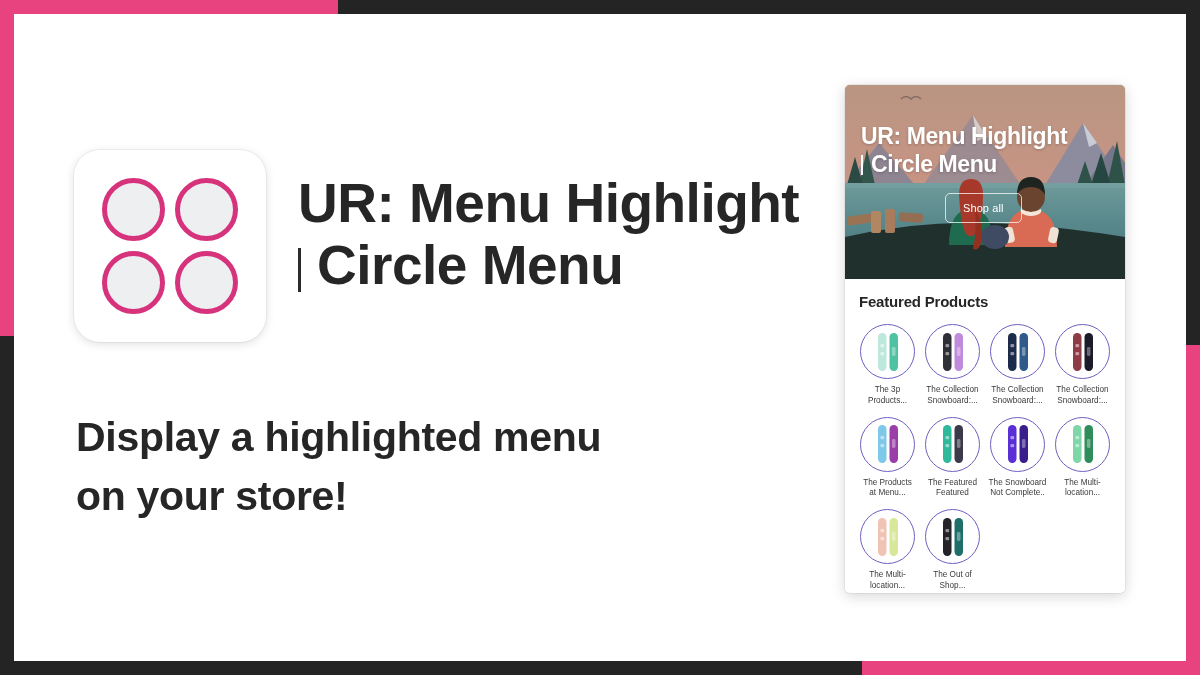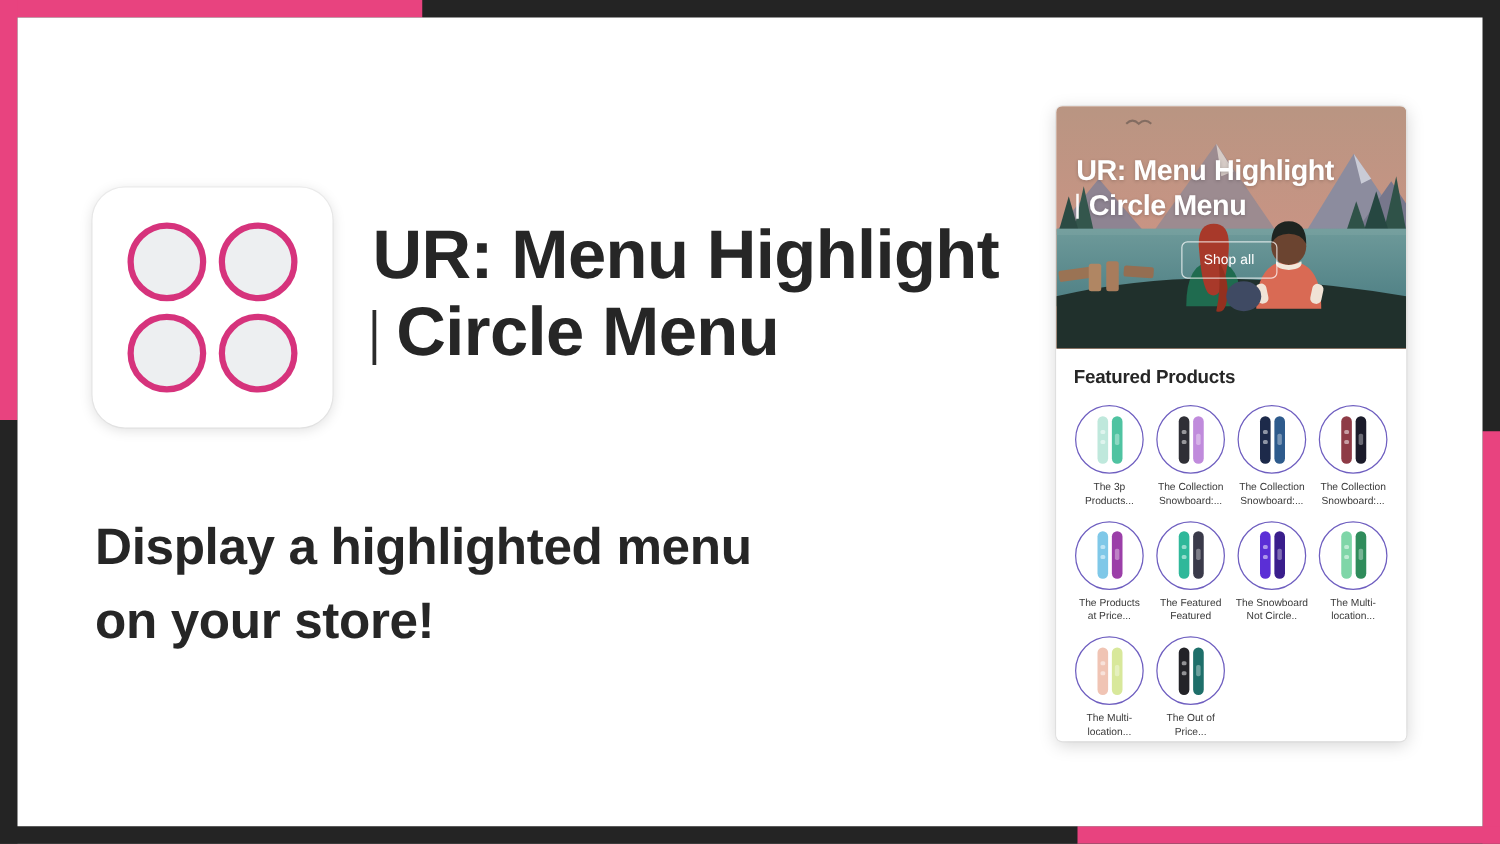--- a/index.html
+++ b/index.html
@@ -270,21 +270,21 @@
               <svg width="44" height="44" viewBox="0 0 44 44">
                 <rect x="12" y="3" width="8.5" height="38" rx="4.2" fill="#7FC8E8"></rect>
                 <rect x="23.5" y="3" width="8.5" height="38" rx="4.2" fill="#9B3FA8"></rect>
                 <rect x="14.4" y="14" width="3.8" height="3.2" rx="1.2" fill="#ffffff" opacity=".5"></rect>
                 <rect x="14.4" y="22" width="3.8" height="3.2" rx="1.2" fill="#ffffff" opacity=".5"></rect>
                 <rect x="25.9" y="17" width="3.6" height="9" rx="1.4" fill="#ffffff" opacity=".35"></rect>
               </svg>
             </div>
             <div class="p-label">
               <div>The Products</div>
-              <div>at Price...</div>
+              <div>at Menu...</div>
             </div>
           </div>
           <div class="product">
             <div class="p-ring" style="border-color: rgb(111, 95, 192);">
               <svg width="44" height="44" viewBox="0 0 44 44">
                 <rect x="12" y="3" width="8.5" height="38" rx="4.2" fill="#2FB89A"></rect>
                 <rect x="23.5" y="3" width="8.5" height="38" rx="4.2" fill="#3A3A4A"></rect>
                 <rect x="14.4" y="14" width="3.8" height="3.2" rx="1.2" fill="#ffffff" opacity=".5"></rect>
                 <rect x="14.4" y="22" width="3.8" height="3.2" rx="1.2" fill="#ffffff" opacity=".5"></rect>
                 <rect x="25.9" y="17" width="3.6" height="9" rx="1.4" fill="#ffffff" opacity=".35"></rect>
@@ -300,21 +300,21 @@
               <svg width="44" height="44" viewBox="0 0 44 44">
                 <rect x="12" y="3" width="8.5" height="38" rx="4.2" fill="#5B2FD6"></rect>
                 <rect x="23.5" y="3" width="8.5" height="38" rx="4.2" fill="#3A1E8C"></rect>
                 <rect x="14.4" y="14" width="3.8" height="3.2" rx="1.2" fill="#ffffff" opacity=".5"></rect>
                 <rect x="14.4" y="22" width="3.8" height="3.2" rx="1.2" fill="#ffffff" opacity=".5"></rect>
                 <rect x="25.9" y="17" width="3.6" height="9" rx="1.4" fill="#ffffff" opacity=".35"></rect>
               </svg>
             </div>
             <div class="p-label">
               <div>The Snowboard</div>
-              <div>Not Circle..</div>
+              <div>Not Complete..</div>
             </div>
           </div>
           <div class="product">
             <div class="p-ring" style="border-color: rgb(111, 95, 192);">
               <svg width="44" height="44" viewBox="0 0 44 44">
                 <rect x="12" y="3" width="8.5" height="38" rx="4.2" fill="#7FD6A8"></rect>
                 <rect x="23.5" y="3" width="8.5" height="38" rx="4.2" fill="#2F8C5B"></rect>
                 <rect x="14.4" y="14" width="3.8" height="3.2" rx="1.2" fill="#ffffff" opacity=".5"></rect>
                 <rect x="14.4" y="22" width="3.8" height="3.2" rx="1.2" fill="#ffffff" opacity=".5"></rect>
                 <rect x="25.9" y="17" width="3.6" height="9" rx="1.4" fill="#ffffff" opacity=".35"></rect>
@@ -345,20 +345,20 @@
               <svg width="44" height="44" viewBox="0 0 44 44">
                 <rect x="12" y="3" width="8.5" height="38" rx="4.2" fill="#232328"></rect>
                 <rect x="23.5" y="3" width="8.5" height="38" rx="4.2" fill="#1E6F6A"></rect>
                 <rect x="14.4" y="14" width="3.8" height="3.2" rx="1.2" fill="#ffffff" opacity=".5"></rect>
                 <rect x="14.4" y="22" width="3.8" height="3.2" rx="1.2" fill="#ffffff" opacity=".5"></rect>
                 <rect x="25.9" y="17" width="3.6" height="9" rx="1.4" fill="#ffffff" opacity=".35"></rect>
               </svg>
             </div>
             <div class="p-label">
               <div>The Out of</div>
-              <div>Price...</div>
+              <div>Shop...</div>
             </div>
           </div>
         </div>
     </div>
 
   </div>
 </div>
 
 </body></html>

